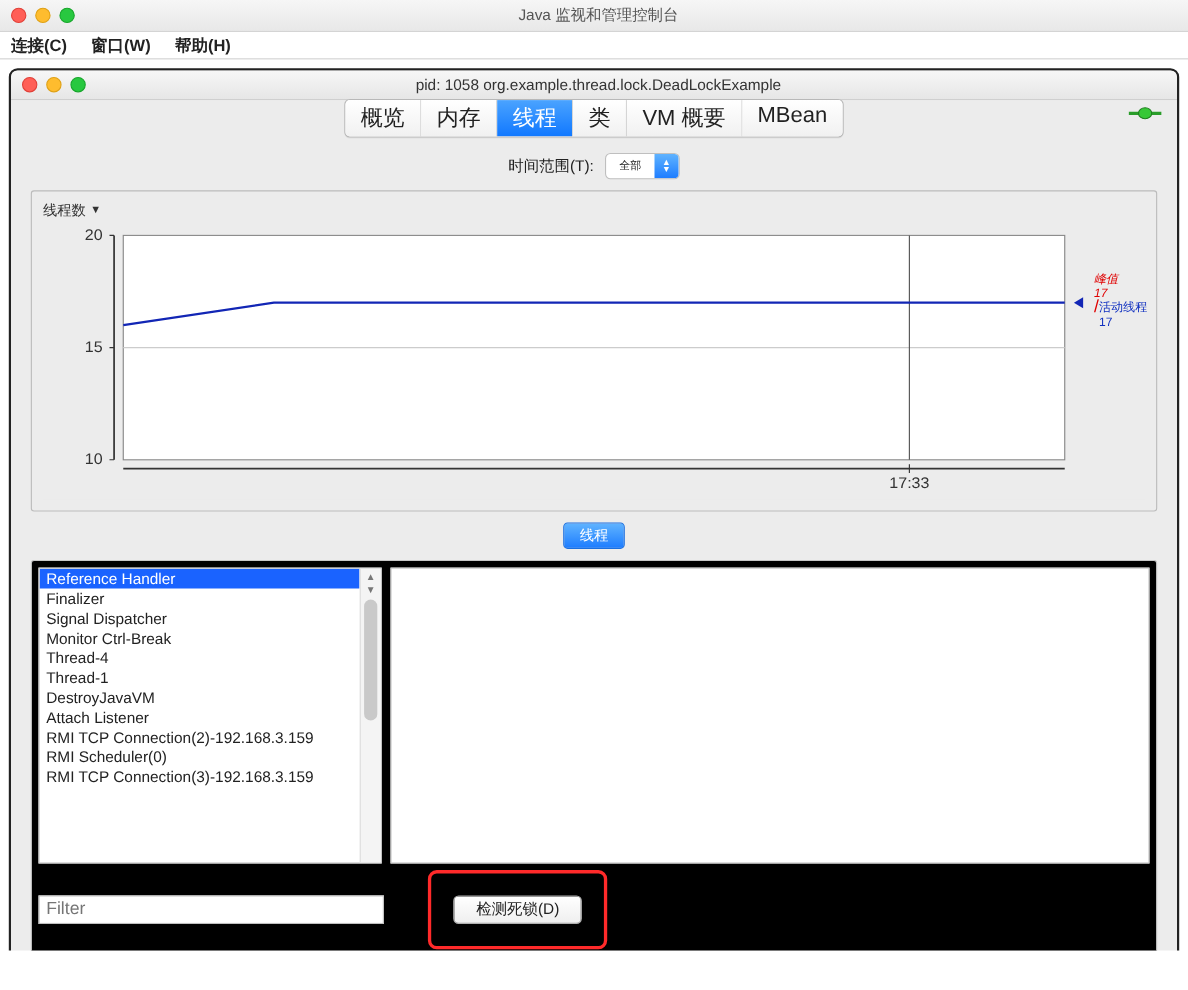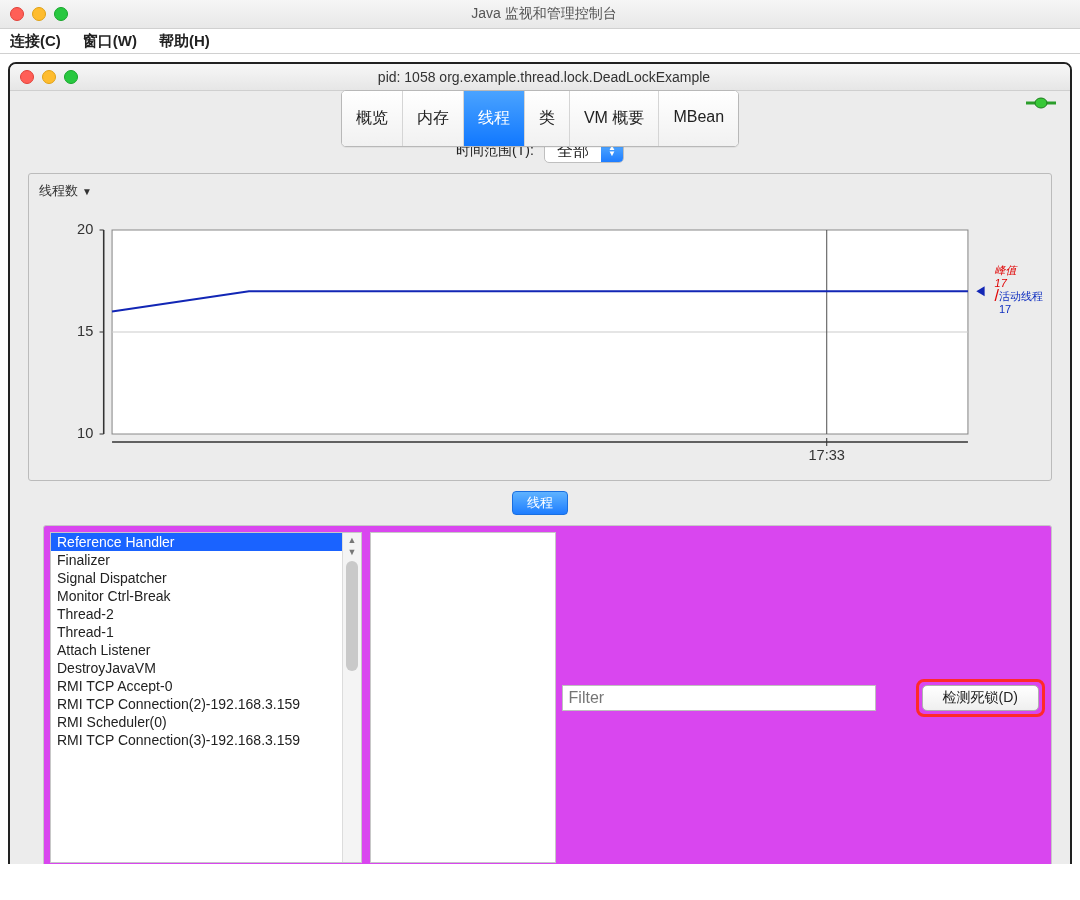--- a/index.html
+++ b/index.html
@@ -12,55 +12,55 @@
   .dot.green{background:#28c840;border:1px solid #17a62b;}
   .titlebar .title{flex:1;text-align:center;color:#555;font-size:14px;}
   .menubar{height:24px;border-bottom:1px solid #d0d0d0;display:flex;align-items:center;padding:0 10px;gap:22px;font-size:15px;font-weight:bold;}
   .menubar span{cursor:default;}
   .inner-shell{padding:8px;}
   .inner-window{border:2px solid #222;border-radius:8px;background:#ececec;height:820px;display:flex;flex-direction:column;overflow:hidden;}
   .inner-titlebar{height:26px;background:linear-gradient(#f7f7f7,#e6e6e6);border-bottom:1px solid #cfcfcf;display:flex;align-items:center;position:relative;}
   .inner-titlebar .title{flex:1;text-align:center;font-size:14px;color:#333;}
   .tabs-row{height:32px;background:#ececec;display:flex;align-items:flex-start;justify-content:center;position:relative;}
   .tabs{display:flex;border:1px solid #b8b8b8;border-radius:5px;overflow:hidden;background:#fff;box-shadow:0 1px 0 rgba(0,0,0,.05);margin-top:-1px;}
-  .tab{padding:17px 14px;font-size:16px;border-right:1px solid #d5d5d5;cursor:default;background:linear-gradient(#fff,#f1f1f1);}
+  .tab{padding:3px 14px;font-size:20px;border-right:1px solid #d5d5d5;cursor:default;background:linear-gradient(#fff,#f1f1f1);}
   .tab:last-child{border-right:none;}
   .tab.active{background:linear-gradient(#4aa3ff,#1178ff);color:#fff;}
   .connector-icon{position:absolute;right:14px;top:4px;width:30px;height:16px;}
   .connector-icon svg{width:30px;height:16px;}
   .body{flex:1;padding:10px 18px 14px 18px;display:flex;flex-direction:column;gap:10px;overflow:hidden;}
   .time-row{display:flex;justify-content:center;align-items:center;gap:10px;margin-top:6px;}
   .select{display:inline-flex;align-items:stretch;border:1px solid #bfbfbf;border-radius:5px;overflow:hidden;background:#fff;height:22px;}
-  .select .val{padding:0 12px;display:flex;align-items:center;font-size:16px;}
+  .select .val{padding:0 12px;display:flex;align-items:center;font-size:10px;}
   .select .btn{width:22px;background:linear-gradient(#5fb3ff,#1e7dff);display:flex;flex-direction:column;align-items:center;justify-content:center;color:#fff;font-size:8px;line-height:6px;}
   .chart-panel{border:1px solid #bbb;border-radius:3px;background:#ececec;padding:8px 10px 10px 10px;}
-  .chart-title-row{display:flex;align-items:center;gap:4px;font-size:13px;color:#333;margin-bottom:20px;font-family:Liberation Serif, serif;}
+  .chart-title-row{display:flex;align-items:center;gap:4px;font-size:13px;color:#333;margin-bottom:4px;font-family:Liberation Serif, serif;}
   .chart-title-row .tri{font-size:10px;color:#333;}
   .chart-area{position:relative;height:250px;background:#ececec;}
   svg.chart{width:100%;height:100%;}
   .legend{position:absolute;right:-2px;top:44px;font-size:11px;line-height:13px;}
   .legend .peak{color:#e00000;font-style:italic;}
   .legend .live{color:#1030c0;}
   .legend .slash{color:#e00000;}
   .section-label{display:flex;justify-content:center;}
   .section-label span{background:linear-gradient(#5fb3ff,#1e7dff);color:#fff;padding:2px 14px;border-radius:4px;font-size:13px;border:1px solid #1a6fe0;}
-  .threads-panel{background:#d946ef;border:1px solid #c7c7c7;border-radius:3px;padding:6px;display:flex;flex-direction:row;gap:6px;flex:1;min-height:0;margin-left:15px;}
+  .threads-panel{background:#000000;border:1px solid #c7c7c7;border-radius:3px;padding:6px;display:flex;flex-direction:column;gap:6px;flex:1;min-height:0;}
   .threads-main{display:flex;gap:8px;flex:1;min-height:0;}
   .thread-list-wrap{width:310px;display:flex;position:relative;border:1px solid #c7c7c7;background:#fff;}
   .thread-list{flex:1;overflow:hidden;font-size:14px;}
   .thread-list div{padding:1px 6px;white-space:nowrap;cursor:default;}
   .thread-list div.sel{background:#1a63ff;color:#fff;}
   .scroll-col{width:18px;background:#f4f4f4;border-left:1px solid #dcdcdc;position:relative;}
   .scroll-col .up,.scroll-col .down{position:absolute;left:0;right:0;text-align:center;font-size:9px;color:#777;}
   .scroll-col .up{top:2px;} .scroll-col .down{top:14px;}
   .scroll-col .thumb{position:absolute;top:28px;left:3px;right:3px;height:110px;background:#c9c9c9;border-radius:6px;}
   .detail-pane{flex:1;background:#fff;border:1px solid #c7c7c7;}
   .bottom-row{display:flex;align-items:center;gap:40px;}
   .filter-input{width:300px;height:24px;border:1px solid #bfbfbf;background:#fff;padding:0 6px;font-size:16px;color:#999;}
-  .detect-wrap{border:3px solid #ff2a2a;border-radius:8px;padding:3px;}
+  .detect-wrap{border:3px solid #ff2a2a;border-radius:8px;padding:20px;}
   .detect-btn{border:1px solid #b0b0b0;border-radius:5px;background:linear-gradient(#fff,#efefef);padding:3px 20px;font-size:14px;cursor:default;}
 </style>
 </head>
 <body>
 
 <div class="outer-window">
 
   <div class="titlebar">
     <div class="traffic">
       <div class="dot red"></div>
@@ -164,25 +164,24 @@
         </div>
 
         <div class="threads-panel">
           <div class="threads-main">
             <div class="thread-list-wrap">
               <div class="thread-list" id="thread-list">
                   <div class="sel">Reference Handler</div>
                   <div>Finalizer</div>
                   <div>Signal Dispatcher</div>
                   <div>Monitor Ctrl-Break</div>
-                  <div>Thread-2</div>
+                  <div>Thread-4</div>
                   <div>Thread-1</div>
+                  <div>DestroyJavaVM</div>
                   <div>Attach Listener</div>
-                  <div>DestroyJavaVM</div>
-                  <div>RMI TCP Accept-0</div>
                   <div>RMI TCP Connection(2)-192.168.3.159</div>
                   <div>RMI Scheduler(0)</div>
                   <div>RMI TCP Connection(3)-192.168.3.159</div>
                 </div>
               <div class="scroll-col">
                 <div class="up">▲</div>
                 <div class="down">▼</div>
                 <div class="thumb"></div>
               </div>
             </div>

